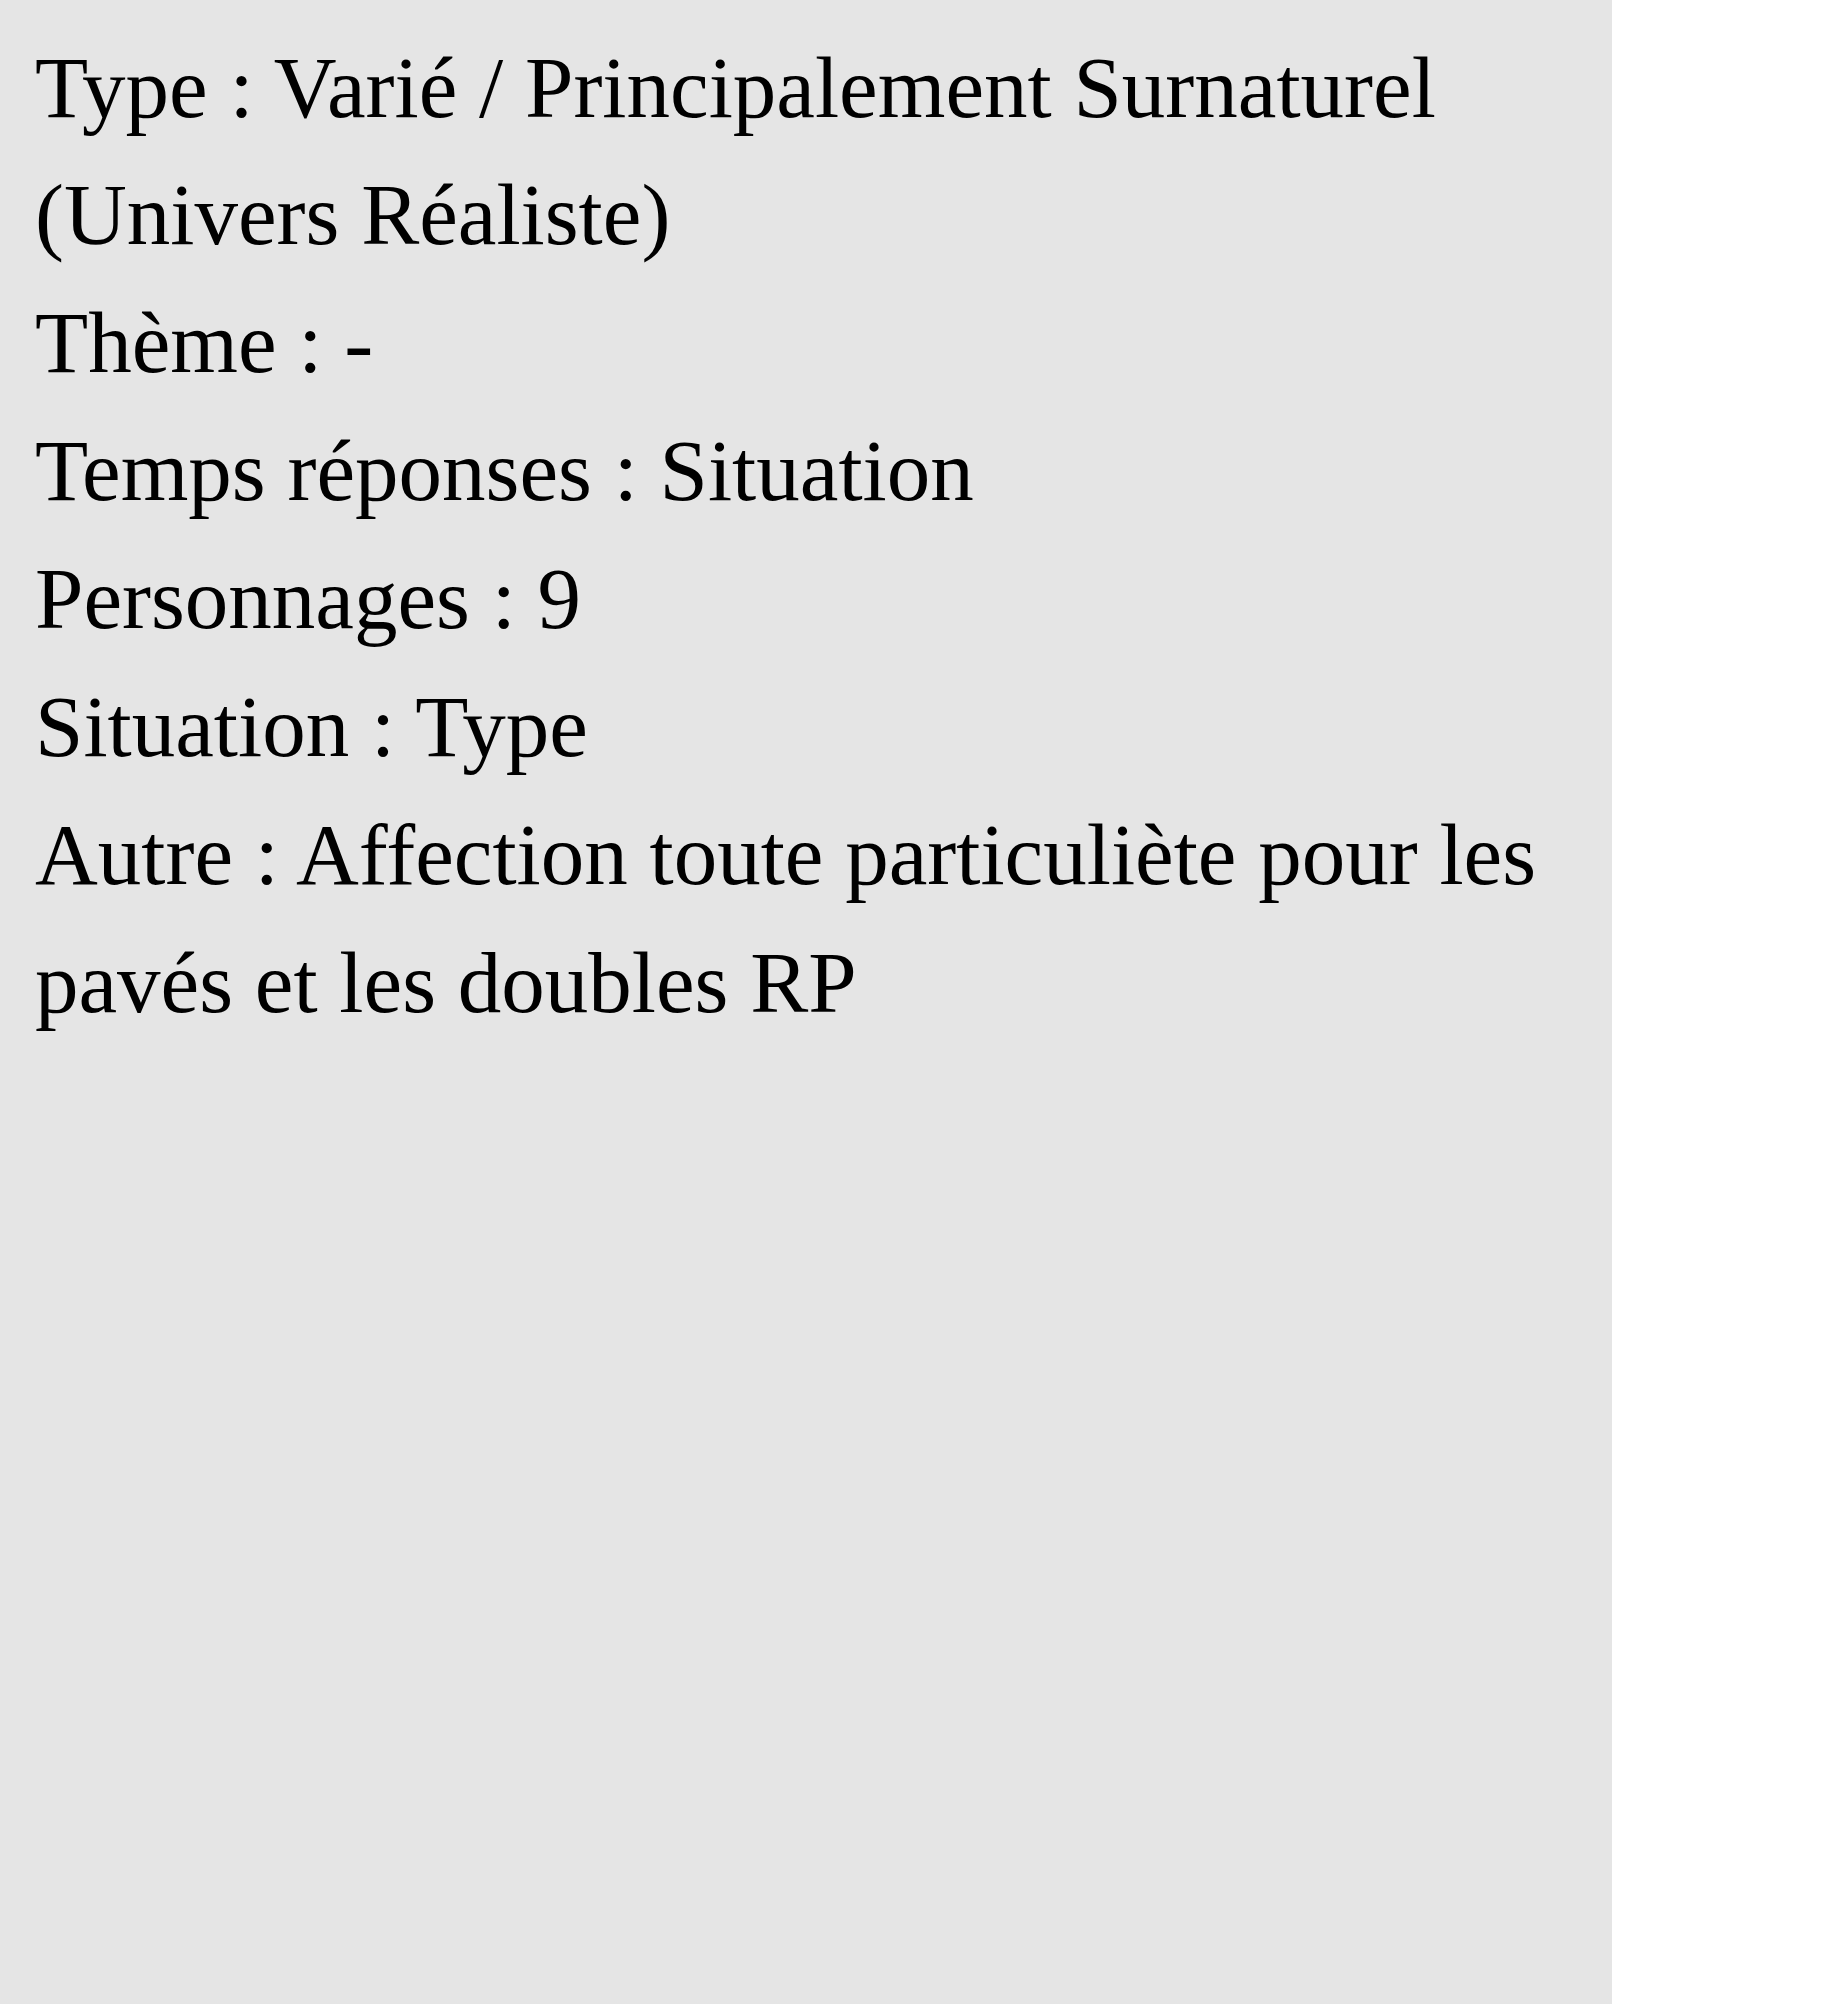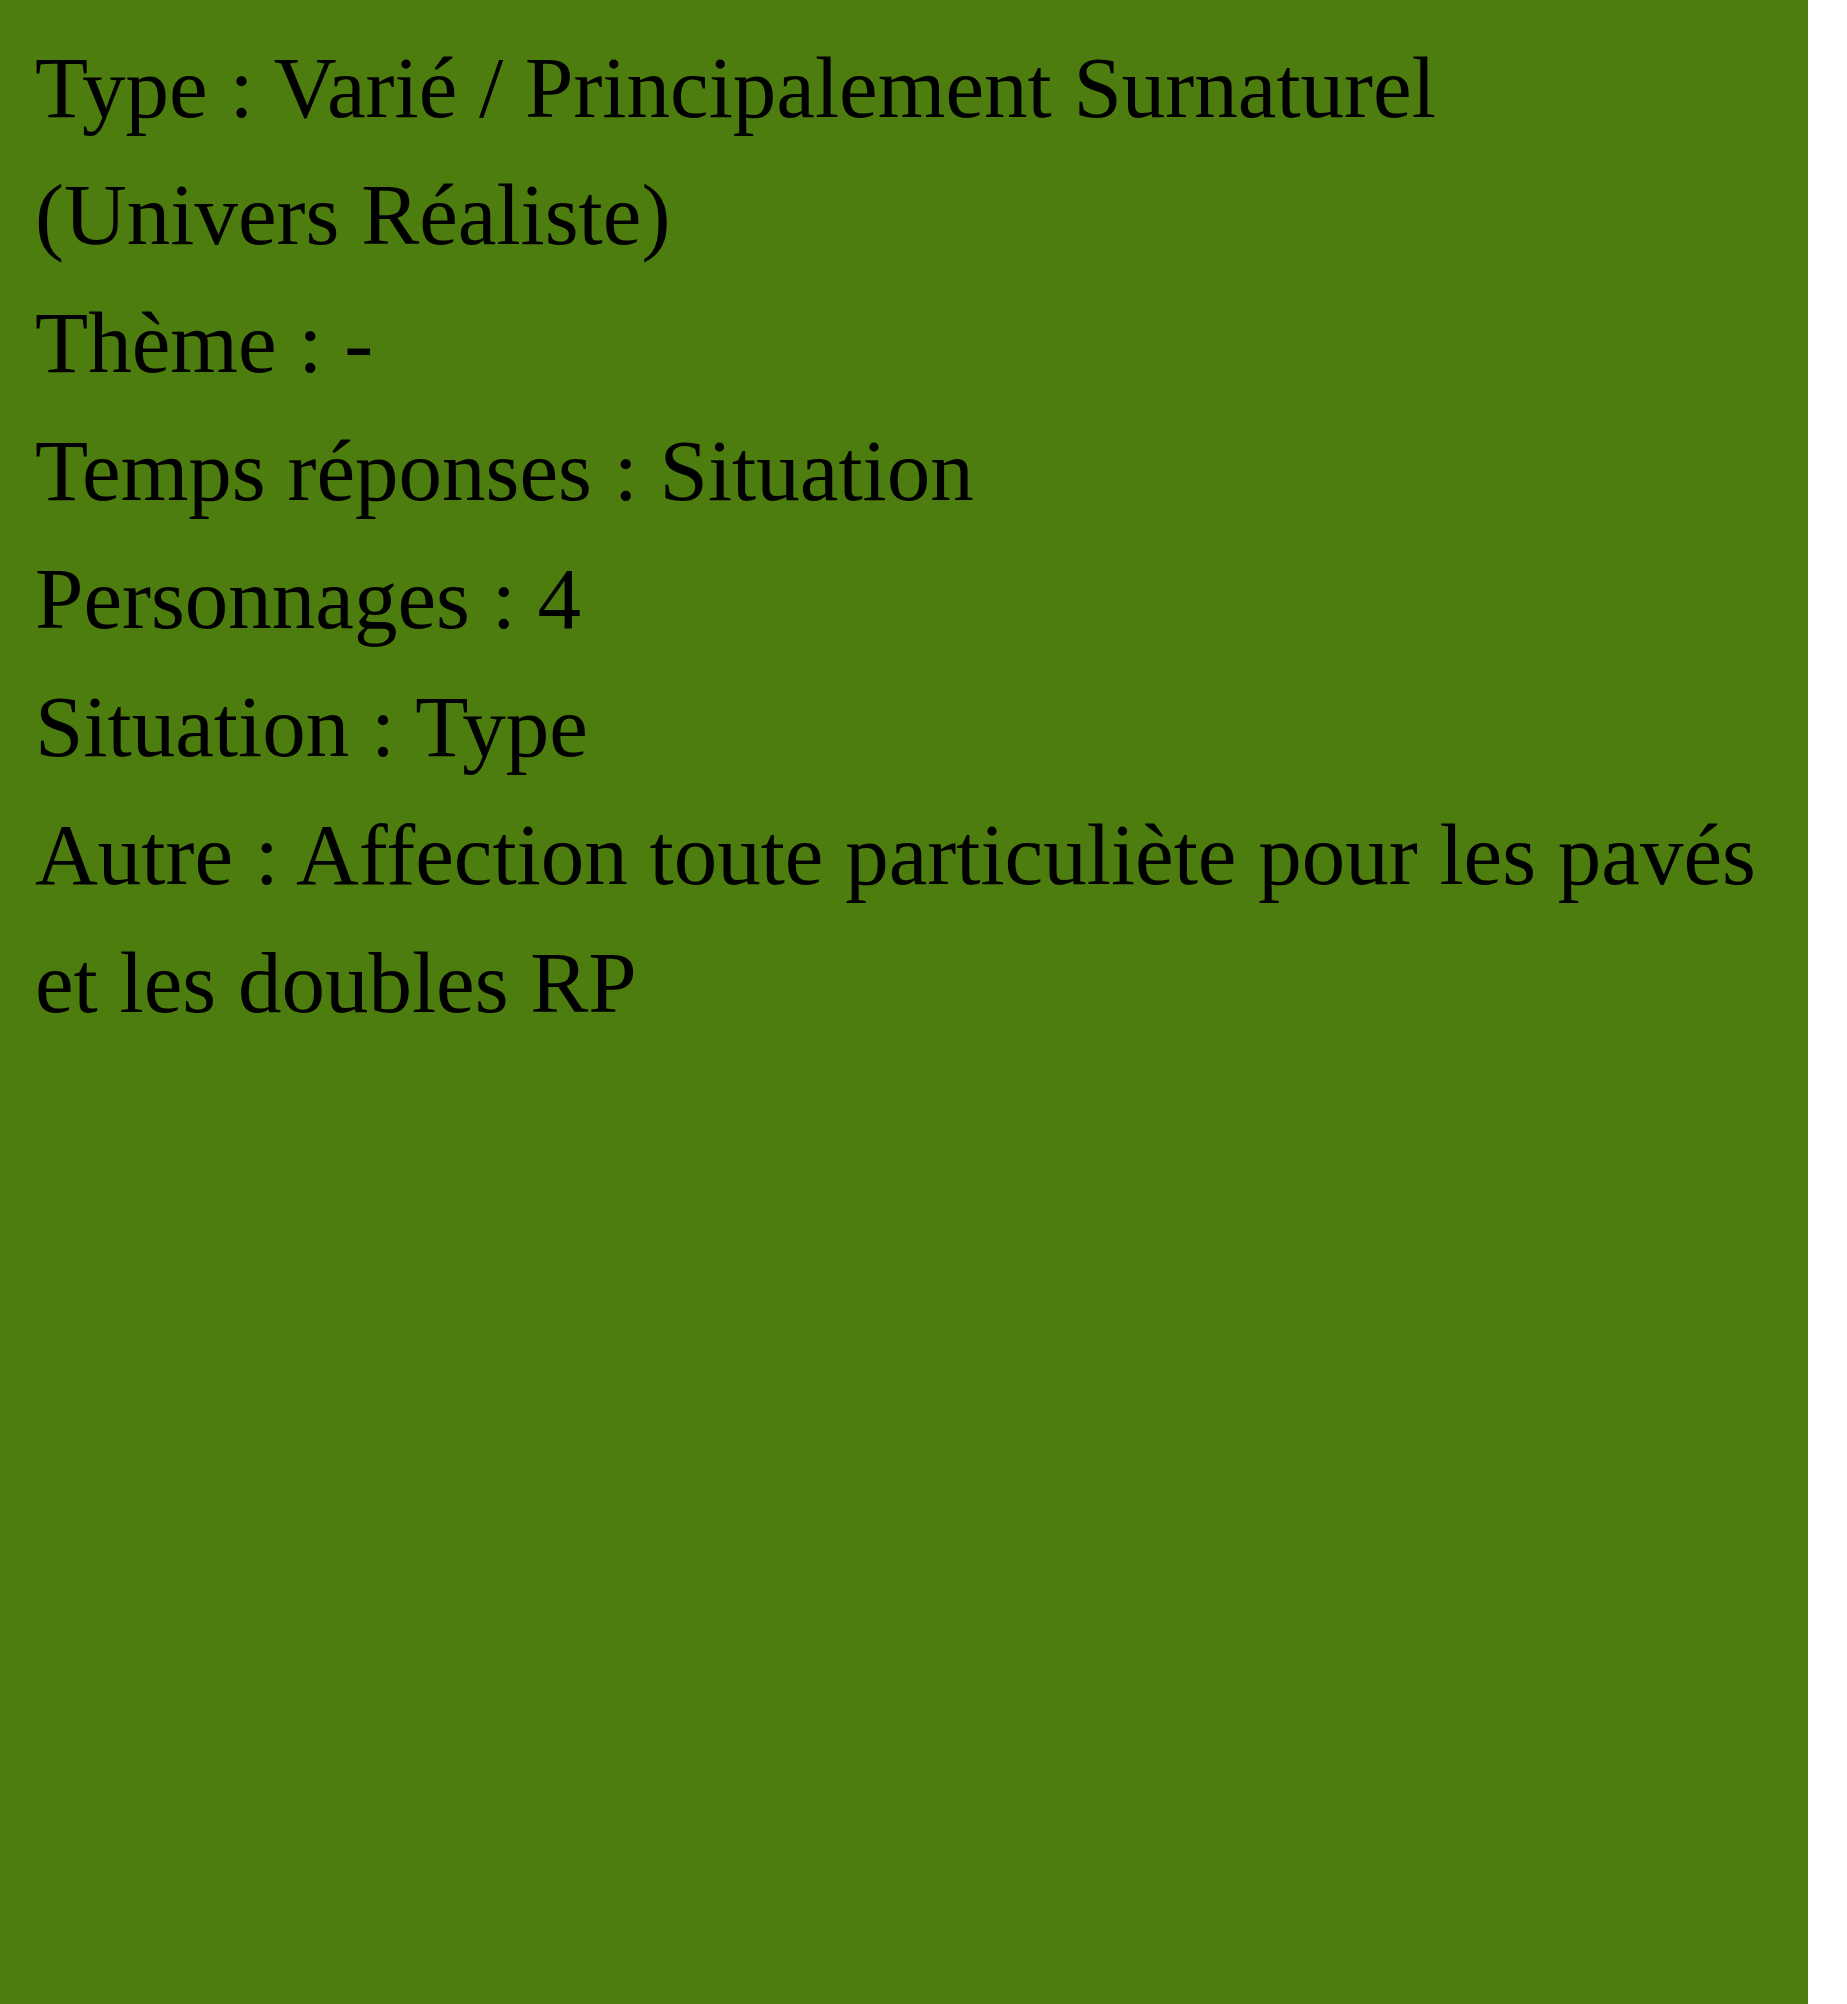--- a/index.html
+++ b/index.html
@@ -9,24 +9,24 @@
   }
   body {
     width: 1848px;
     height: 2005px;
     font-family: "Liberation Serif", "DejaVu Serif", serif;
     color: #000000;
     overflow: hidden;
   }
   .page {
     box-sizing: border-box;
-    width: 1808px;
+    width: 1612px;
     height: 2005px;
     padding: 23.6px 35px 0 35px;
-    background: #4d7c0f;
+    background: #e5e5e5;
   }
   .info-list {
     list-style: none;
     margin: 0;
     padding: 0;
   }
   .info-line {
     font-size: 87px;
     line-height: 1.47;
     font-weight: normal;
@@ -44,21 +44,21 @@
     <li class="info-line">
       <span class="text">Type : Varié / Principalement Surnaturel (Univers Réaliste)</span>
     </li>
     <li class="info-line">
       <span class="text">Thème : -</span>
     </li>
     <li class="info-line">
       <span class="text">Temps réponses : Situation</span>
     </li>
     <li class="info-line">
-      <span class="text">Personnages : 4</span>
+      <span class="text">Personnages : 9</span>
     </li>
     <li class="info-line">
       <span class="text">Situation : Type</span>
     </li>
     <li class="info-line">
       <span class="text">Autre : Affection toute particuliète pour les pavés et les doubles RP</span>
     </li>
   </ul>
 </div>
 

